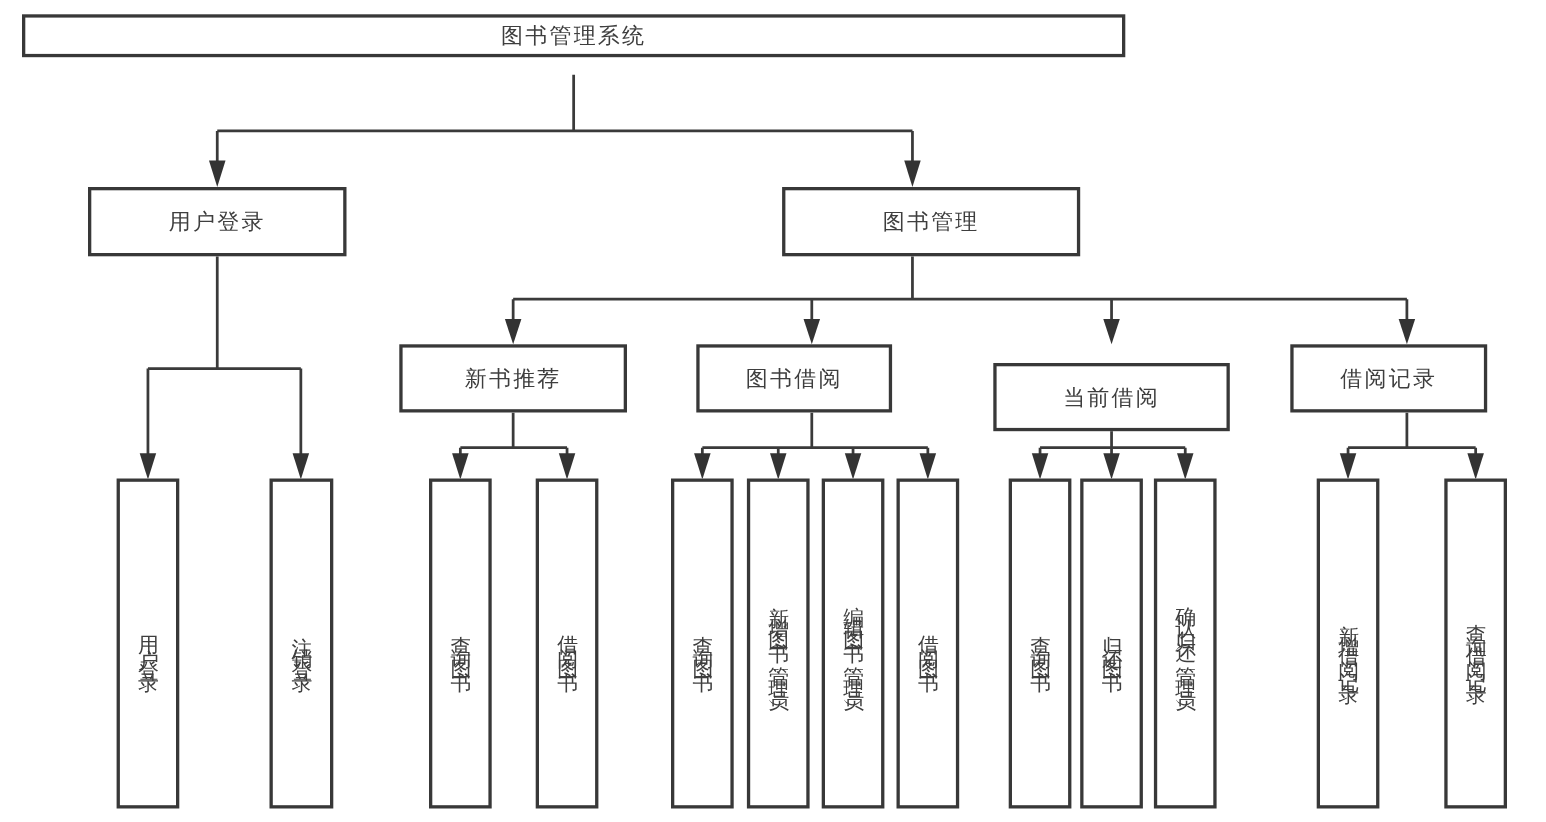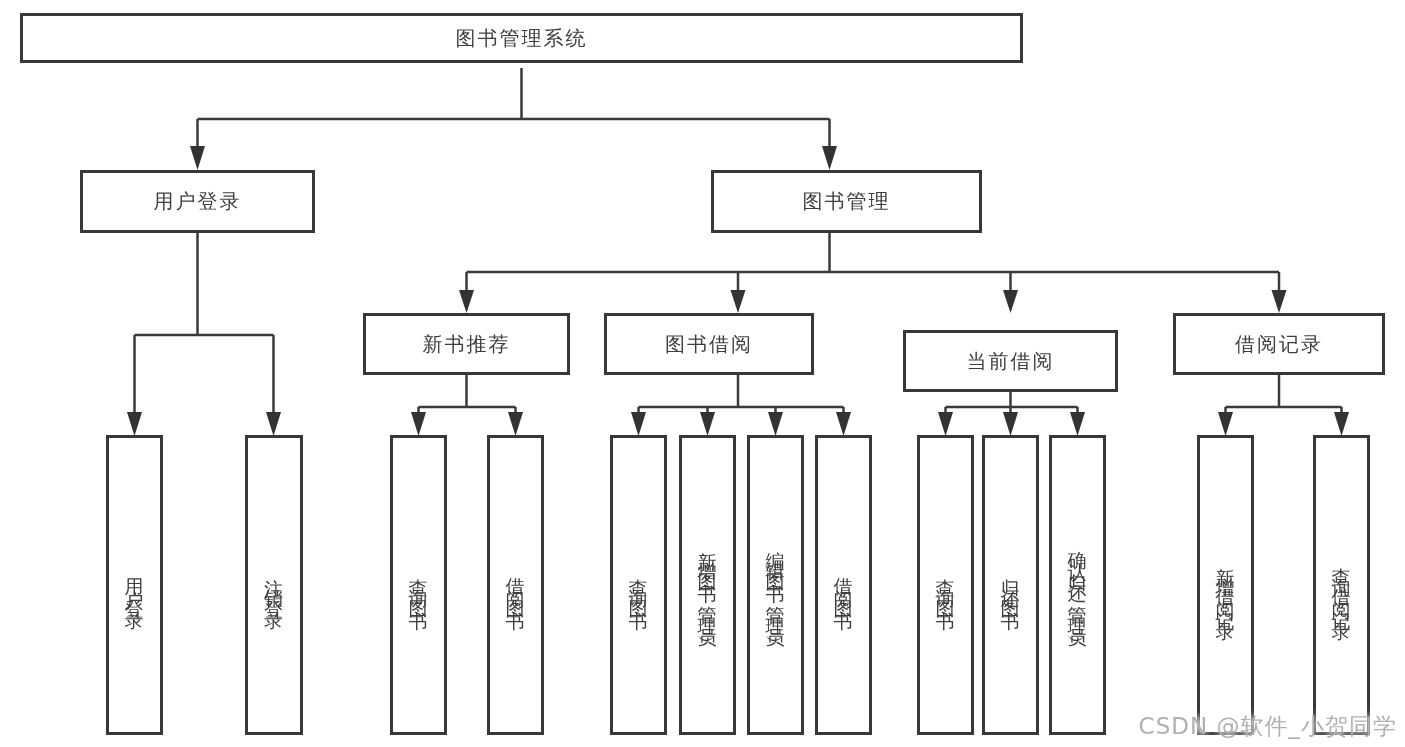--- a/index.html
+++ b/index.html
@@ -25,29 +25,29 @@
     font-size:19px;
   }
   .vbox .vtext {
     writing-mode:vertical-rl;
     text-orientation:mixed;
     letter-spacing:11px;
     line-height:1;
     white-space:nowrap;
   }
   
-  .n-root   { left:20px;   top:13px;  width:1003px; height:50px; }
+  .n-root   { left:20px;   top:13px;  width:1003px; height:39px; }
   
   .n-ulogin { left:80px;   top:170px; width:235px;  height:63px; }
   .n-bmgmt  { left:711px;  top:170px; width:271px;  height:63px; }
   
   .n-newbook { left:363px;  top:313px; width:207px; height:62px; }
-  .n-borrow  { left:604px;  top:313px; width:210px; height:62px; }
+  .n-borrow  { left:633px;  top:313px; width:178px; height:62px; }
   .n-current { left:903px;  top:330px; width:215px; height:62px; }
-  .n-records { left:1173px; top:313px; width:212px; height:62px; }
+  .n-records { left:1173px; top:313px; width:179px; height:62px; }
   
   .leaf { top:435px; height:300px; width:57px; }
   .l-ulogin   { left:106px; }
   .l-logout   { left:245px; width:58px; }
   .l-nbquery  { left:390px; }
   .l-nbborrow { left:487px; }
   .l-bwquery  { left:610px; }
   .l-bwadd    { left:679px; }
   .l-bwedit   { left:747px; }
   .l-bwborrow { left:815px; }
@@ -181,15 +181,14 @@
     <span class="vtext">确认归还（管理员）</span>
   </div>
 
   <div class="box vbox leaf l-recadd">
     <span class="vtext">新增借阅记录</span>
   </div>
   <div class="box vbox leaf l-recquery">
     <span class="vtext">查询借阅记录</span>
   </div>
 
-  <div class="watermark">CSDN @软件_小贺同学</div>
 
 </div>
 
 </body></html>

